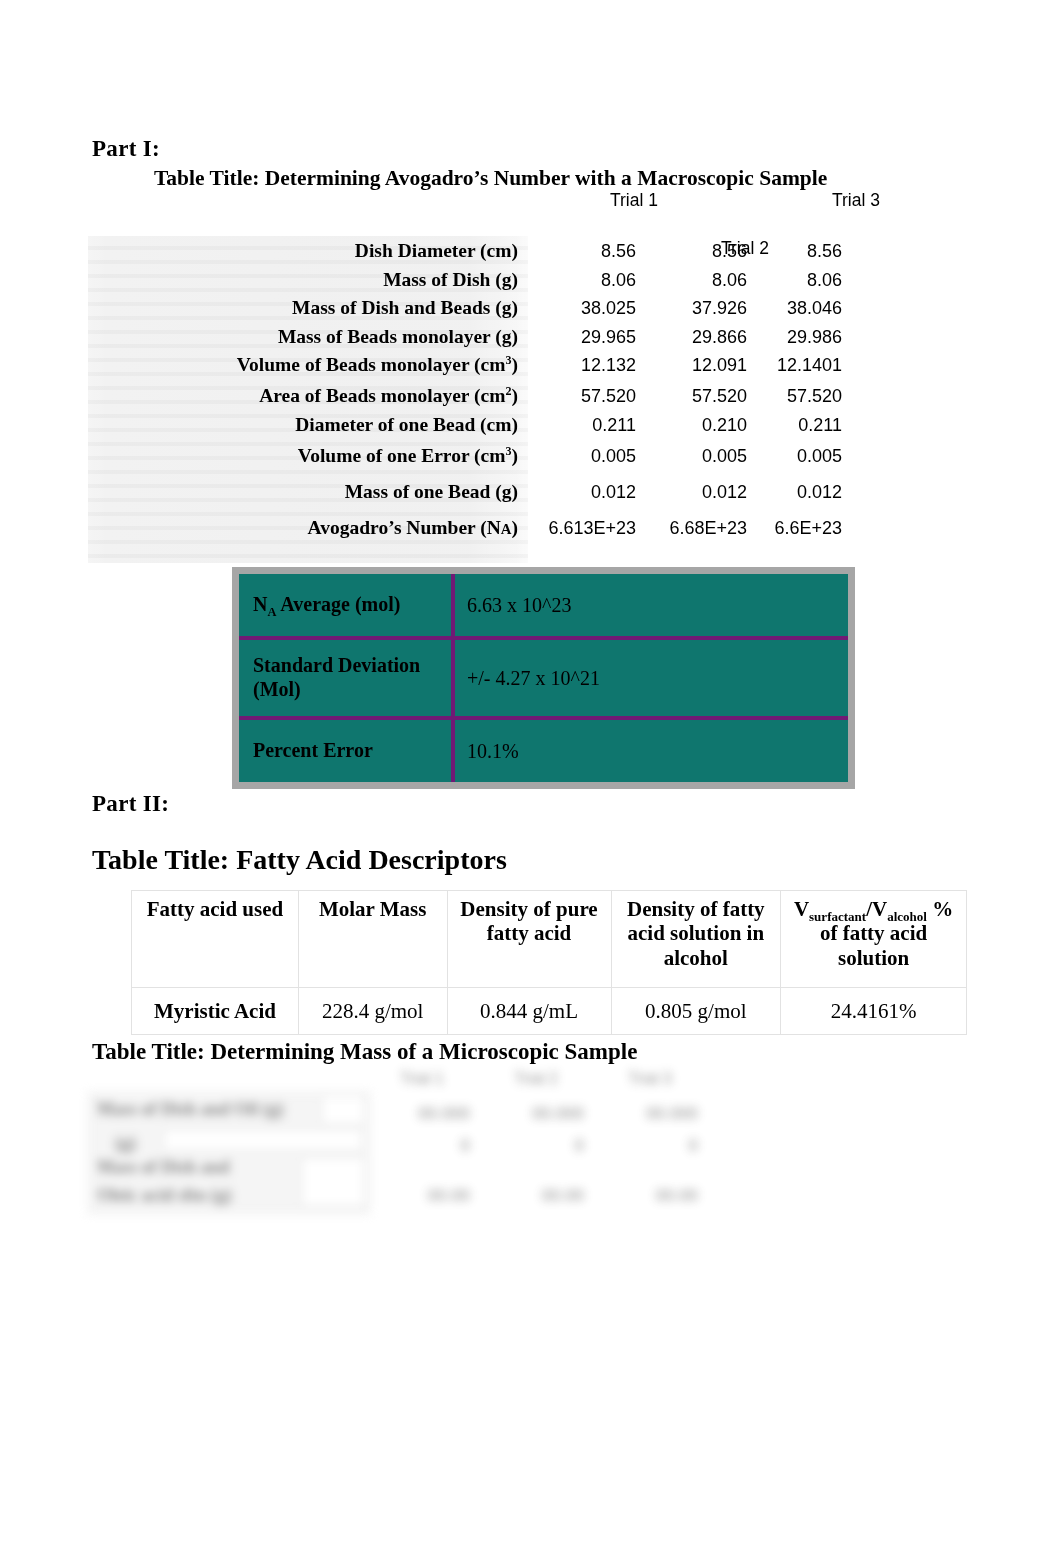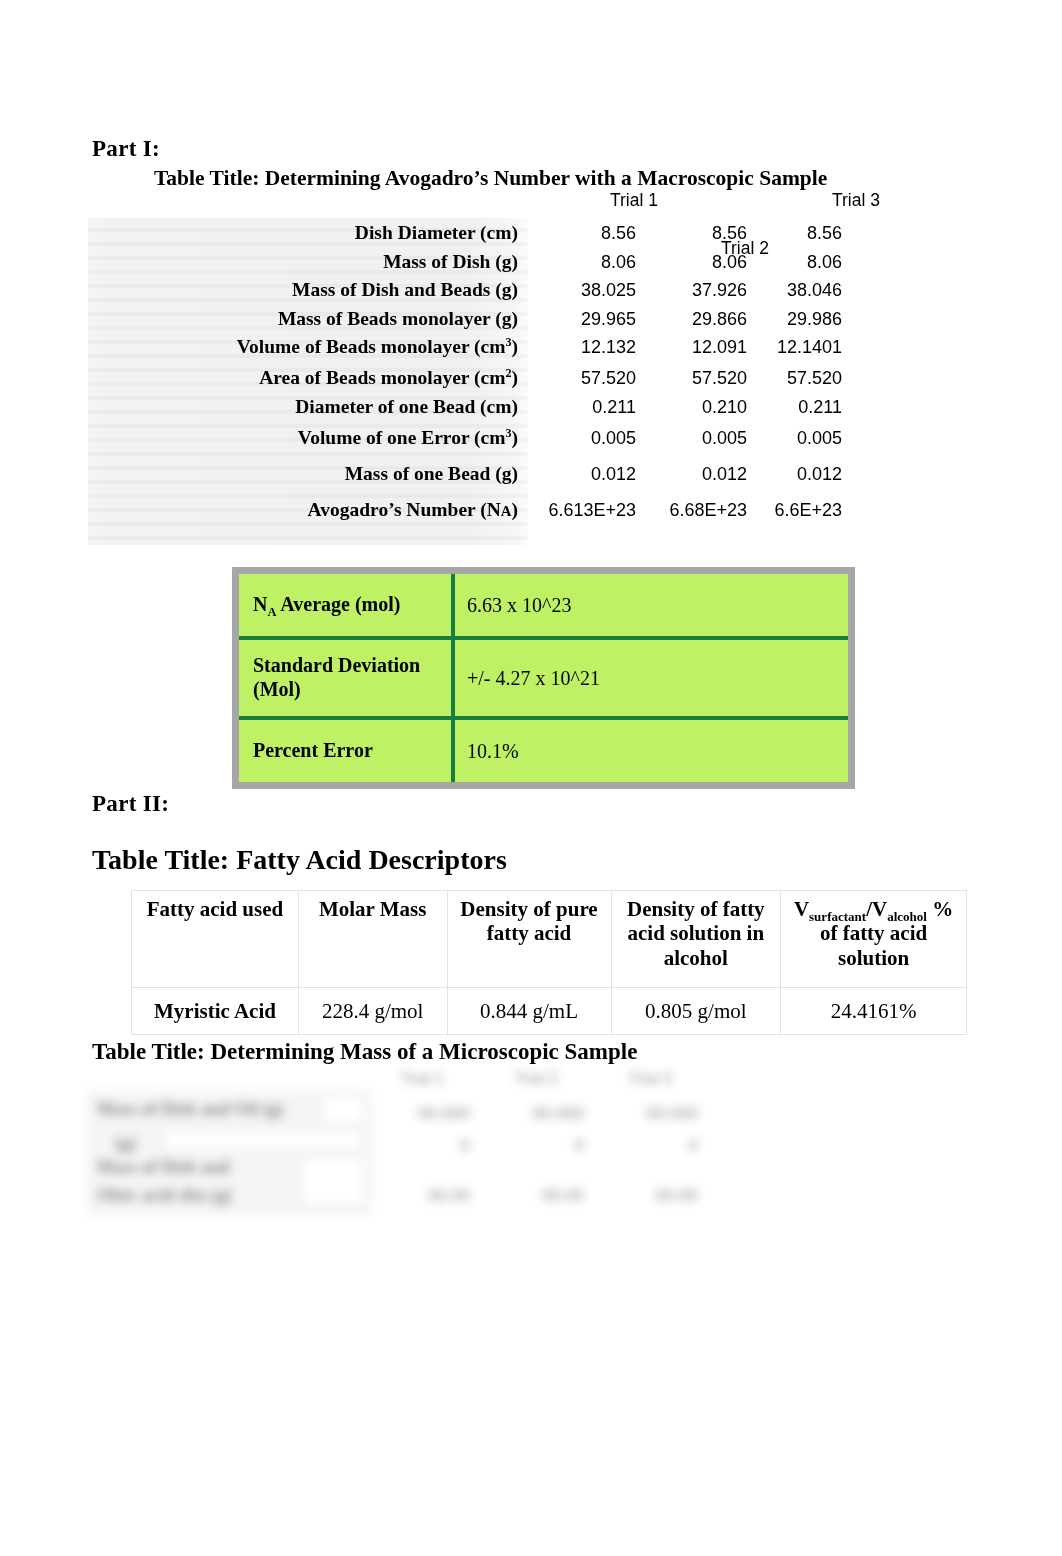--- a/index.html
+++ b/index.html
@@ -71,21 +71,21 @@
     width: 110px;
     text-align: center;
     white-space: nowrap;
   }
   #table1-headrow .trialhead.c0 { left: 491px; }
   #table1-headrow .trialhead.c1 { left: 602px; margin-top: 48px; }
   #table1-headrow .trialhead.c2 { left: 713px; }
 
   #table1-body {
     position: relative;
-    margin-top: 2px;
+    margin-top: 20px;
     padding-top: 4px;
     padding-bottom: 10px;
   }
   
   #table1-labelpanel {
     position: absolute;
     left: 0px;
     top: 0px;
     width: 440px;
     bottom: 0px;
@@ -149,23 +149,23 @@
   
   #table2 {
     position: absolute;
     left: 232px; top: 567px;
     width: 623px;
     border-collapse: collapse;
     border: 7px solid #a6a6a6;
     background: #ffffff;
   }
   #table2 td {
-    border: 4px solid #15803d;
+    border: 4px solid #701a75;
     padding: 0;
-    background: #bef264;
+    background: #0f766e;
     vertical-align: middle;
   }
   #table2 td.k {
     width: 198px;
     font-weight: bold;
     font-size: 20px;
     padding: 9px 0 9px 14px;
     line-height: 1.18;
   }
   #table2 td.v {

